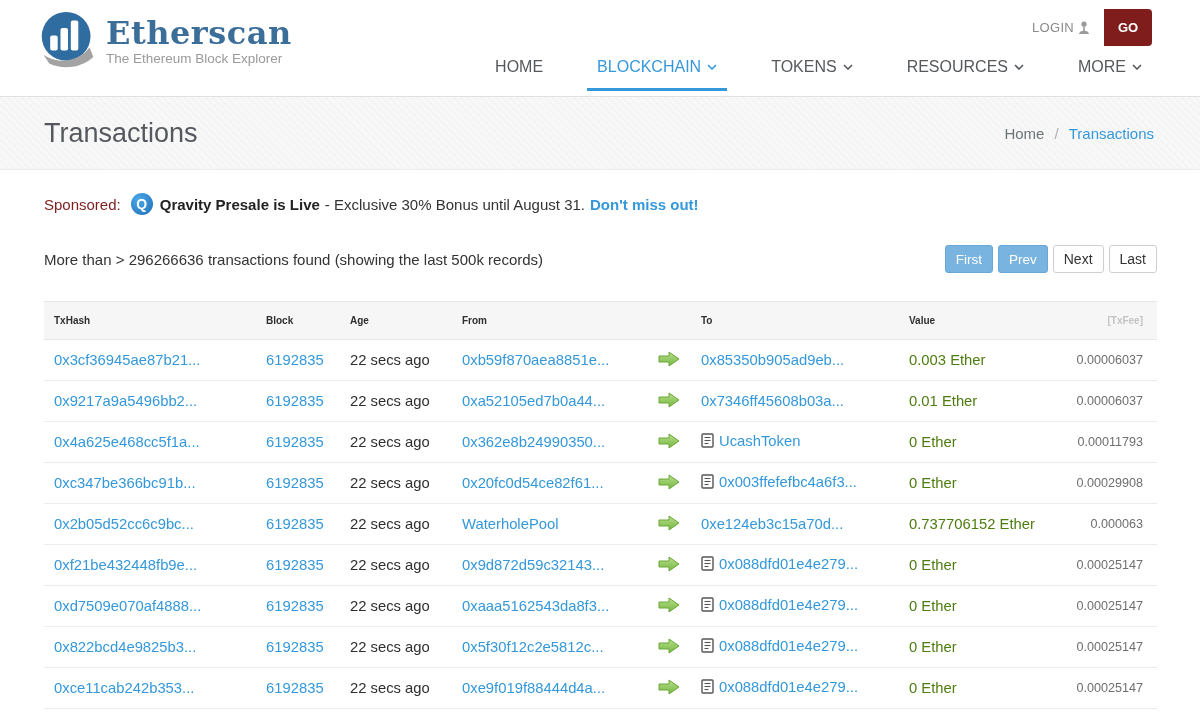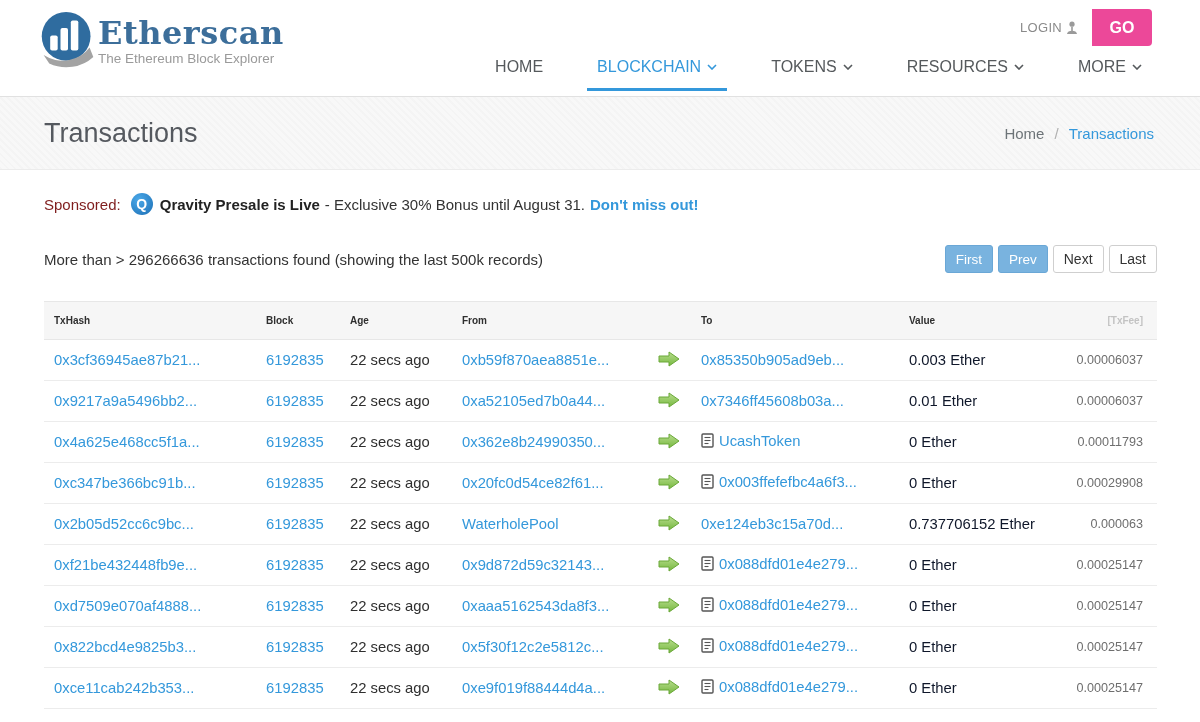--- a/index.html
+++ b/index.html
@@ -3,34 +3,34 @@
 <meta charset="utf-8">
 <style>
   * { margin:0; padding:0; box-sizing:border-box; }
   html,body { width:1200px; height:722px; overflow:hidden; background:#fff;
     font-family:"Liberation Sans", sans-serif; color:#333; }
 
   
   .site-header { position:relative; height:97px; background:#fff; border-bottom:1px solid #e1e1e1; }
   .logo-wrap { position:absolute; left:38px; top:10px; display:flex; align-items:center; }
   .logo-mark { width:60px; height:62px; }
-  .logo-text { }
+  .logo-text { margin-left:8px; }
   .logo-title { font-family:"DejaVu Serif", serif; font-weight:bold; font-size:32px; color:#3c6e9a; line-height:1; letter-spacing:.5px; }
   .logo-sub { font-size:13.5px; color:#9a9a9a; margin-top:2px; }
 
   .header-right { position:absolute; right:48px; top:0; display:flex; flex-direction:column; align-items:flex-end; height:97px; }
   .search-row { display:flex; align-items:center; margin-top:9px; }
   .login { display:flex; align-items:center; font-size:13px; color:#8a8a8a; letter-spacing:.3px; margin-right:14px; cursor:pointer; }
   .login svg { margin-left:4px; }
   .search-box { display:flex; }
   .search-input { width:384px; height:37px; border:1px solid #c8c8c8; border-right:none; border-radius:4px 0 0 4px;
     padding:0 12px; font-size:16px; color:#333; font-family:"Liberation Sans", sans-serif; outline:none; }
   .search-input::placeholder { color:#444; opacity:1; }
-  .go-btn { width:60px; height:37px; background:#ec4899; color:#fff; border:none; border-radius:0 4px 4px 0;
-    font-size:16px; font-weight:bold; cursor:pointer; }
+  .go-btn { width:48px; height:37px; background:#7f1d1d; color:#fff; border:none; border-radius:0 4px 4px 0;
+    font-size:13px; font-weight:bold; cursor:pointer; }
 
   .nav-row { display:flex; align-items:flex-end; margin-top:12px; }
   .nav-item { display:flex; align-items:center; gap:6px; font-size:16px; color:#55595c; padding:0 10px 15px 10px;
     margin-left:34px; cursor:pointer; white-space:nowrap; }
   .nav-item.active { color:#3498db; box-shadow:inset 0 -3px 0 #3498db; }
   .nav-item .chev { display:flex; align-items:center; }
 
   
   .title-band { height:73px; background:#f8f8f8;
     background-image:repeating-linear-gradient(45deg, rgba(0,0,0,0.015) 0 2px, transparent 2px 5px);
@@ -67,21 +67,21 @@
   .tx-table col.c1 { width:212px; } .tx-table col.c2 { width:84px; } .tx-table col.c3 { width:112px; }
   .tx-table col.c4 { width:195px; } .tx-table col.c5 { width:44px; } .tx-table col.c6 { width:208px; }
   .tx-table col.c7 { width:147px; }
   thead th { background:#f6f6f6; border-top:1px solid #e7e7e7; border-bottom:1px solid #e7e7e7;
     font-size:10px; font-weight:bold; color:#2f2f2f; text-align:left; height:38px; padding:0 10px; }
   thead th.th-txfee { color:#c3c3c3; text-align:right; padding-right:14px; font-weight:bold; }
   tbody td { height:41px; border-bottom:1px solid #ececec; font-size:14.8px; padding:0 10px; white-space:nowrap; overflow:hidden; }
   .link { color:#3498db; text-decoration:none; cursor:pointer; }
   .c-age { color:#2f2f2f; }
   .c-arrow { padding:0; text-align:center; }
-  .c-value { color:#0f172a; }
+  .c-value { color:#4d7c0f; }
   .c-txfee { color:#6e6e6e; font-size:12.6px; text-align:right; padding-right:14px; }
   .contract-icon { display:inline-block; vertical-align:-2px; margin-right:5px; }
   .arrow-icon { display:inline-block; vertical-align:middle; }
 </style>
 </head>
 <body>
 
 <div class="site-header">
   <div class="logo-wrap">
     <svg class="logo-mark" viewBox="0 0 64 66">

